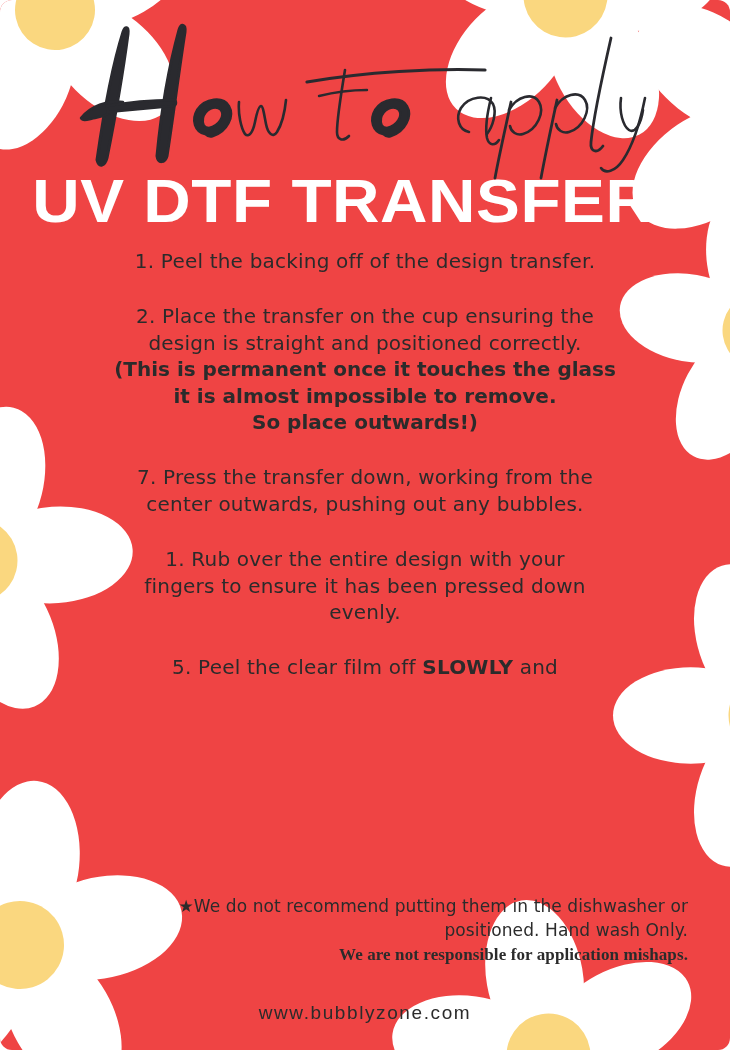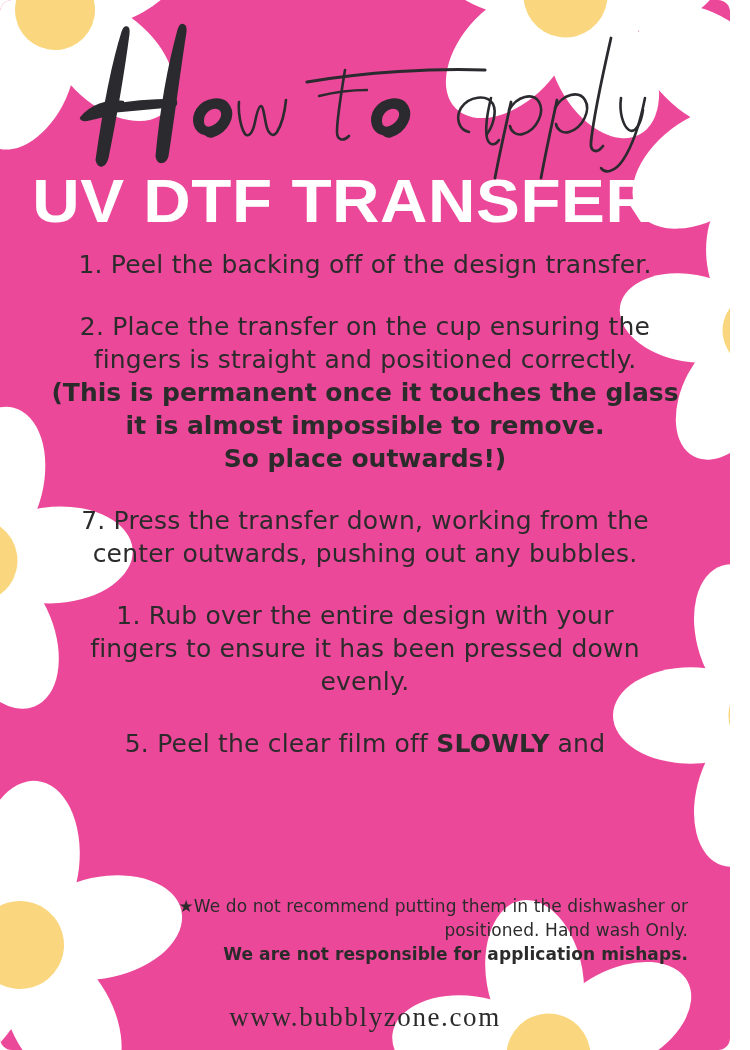--- a/index.html
+++ b/index.html
@@ -5,21 +5,21 @@
 <style>
   * { margin:0; padding:0; box-sizing:border-box; }
   html, body {
     width:750px; height:1050px;
     background:#ffffff;
     font-family:"Liberation Sans", sans-serif;
   }
   #poster {
     position:relative;
     width:730px; height:1050px;
-    background:#ec4899;
+    background:#ef4444;
     overflow:hidden;
     border-radius:12px;
   }
 
   
   .daisy { position:absolute; pointer-events:none; }
   .daisy svg { display:block; overflow:visible; }
 
   
   .script-title {
@@ -49,21 +49,21 @@
 
   
   .steps {
     position:absolute;
     top:248px; left:24px; right:24px;
     text-align:center;
     color:#2b2b2b;
   }
   .step {
     font-family:"DejaVu Sans", sans-serif;
-    font-size:25px;
+    font-size:20px;
     line-height:1.32;
     letter-spacing:0.2px;
     font-weight:400;
   }
   .step + .step { margin-top:29px;text-align:center; }
   .step .emph { font-weight:bold; }
   .step .note {
     display:block;
     font-weight:bold;
     letter-spacing:0px;
@@ -73,30 +73,30 @@
   .disclaimer {
     position:absolute;
     top:895px; left:30px; right:42px;
     text-align:right;
     color:#2b2b2b;
     font-family:"DejaVu Sans", sans-serif;
     font-size:17px;
     line-height:1.4;
     letter-spacing:0.1px;
   }
-  .disclaimer .strong { font-weight:bold; }
+  .disclaimer .strong { font-weight:bold;font-family:Liberation Serif, serif; }
 
   
   .website {
     position:absolute;
     top:1002px; left:0; right:0;
     text-align:center;
     color:#2b2b2b;
-    font-family:Liberation Serif, serif;
-    font-size:27px;
+    font-family:Liberation Sans, sans-serif;
+    font-size:19px;
     letter-spacing:1.6px;
   }
 </style>
 </head>
 <body>
 
 <div id="poster">
 
   <div id="daisy-layer">
       <div class="daisy" style="left: -95px; top: -140px; width: 300px; height: 300px; transform: rotate(-12deg);">
@@ -231,21 +231,21 @@
         <path d="M576 88 C574 102 578 116 584 120 C590 124 596 114 598 100" stroke-width="2.6"></path>
         <path d="M600 88 C596 108 590 132 578 150 C570 162 560 164 556 158" stroke-width="2.6"></path>
       </g>
     </svg>
   </div>
 
   <div class="block-title">UV DTF TRANSFERS</div>
 
   <div class="steps" id="steps-container">
       <div class="step"><span>1. Peel the backing off of the design transfer.</span><br></div>
-      <div class="step"><span>2. Place the transfer on the cup ensuring the</span><br><span>fingers is straight and positioned correctly.</span><br><span class="note">(This is permanent once it touches the glass</span><span class="note">it is almost impossible to remove.</span><span class="note">So place outwards!)</span></div>
+      <div class="step"><span>2. Place the transfer on the cup ensuring the</span><br><span>design is straight and positioned correctly.</span><br><span class="note">(This is permanent once it touches the glass</span><span class="note">it is almost impossible to remove.</span><span class="note">So place outwards!)</span></div>
       <div class="step"><span>7. Press the transfer down, working from the</span><br><span>center outwards, pushing out any bubbles.</span><br></div>
       <div class="step"><span>1. Rub over the entire design with your</span><br><span>fingers to ensure it has been pressed down</span><br><span>evenly.</span><br></div>
       <div class="step"><span>5. Peel the clear film off </span><span class="emph">SLOWLY</span><span> and</span><br><br></div>
     </div>
 
   <div class="disclaimer">
     <div>★We do not recommend putting them in the dishwasher or</div>
     <div>positioned. Hand wash Only.</div>
     <div class="strong">We are not responsible for application mishaps.</div>
   </div>

